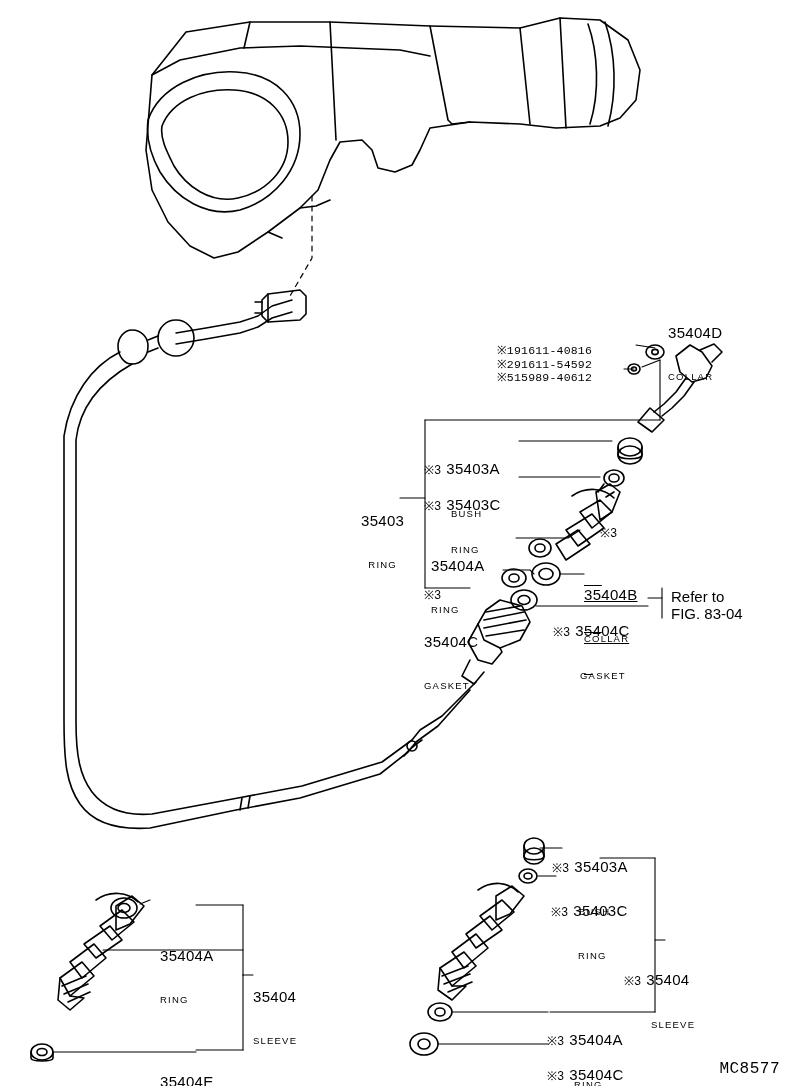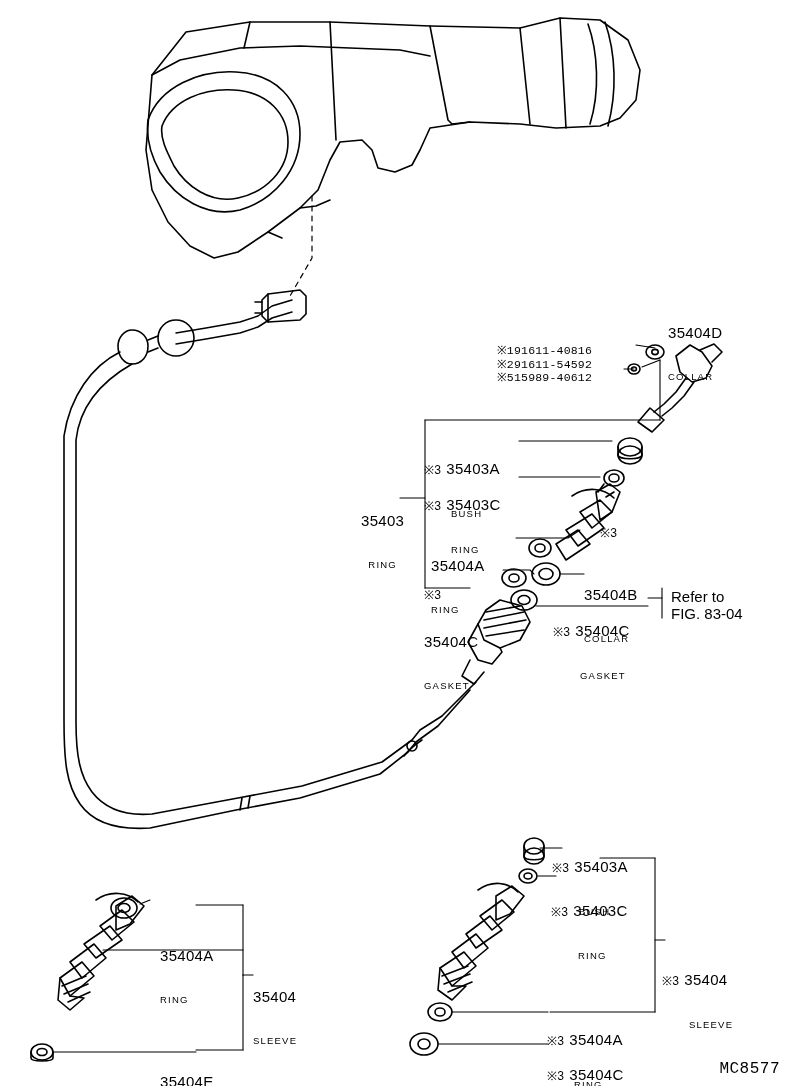--- a/index.html
+++ b/index.html
@@ -251,21 +251,21 @@
     <div class="sub">RING</div>
   </div>
   <div class="lbl mk mono" style="left:600px;top:528px;">※3</div>
 
   <div class="lbl" style="left:424px;top:558px;">
     <div class="mk mono">※3</div>
     <div class="code">35404C</div>
     <div class="sub">GASKET</div>
   </div>
 
-  <div class="lbl" style="left:584px;top:555px;">
+  <div class="lbl" style="left:584px;top:555px;text-decoration:underline;">
     <div class="code">35404B</div>
     <div class="sub">COLLAR</div>
   </div>
 
   <div class="lbl" style="left:553px;top:591px;">
     <div><span class="mk mono">※3</span><span class="code" style="margin-left:5px">35404C</span></div>
     <div class="sub" style="margin-left:27px">GASKET</div>
   </div>
 
   <div class="lbl" style="left:160px;top:916px;">
@@ -286,21 +286,21 @@
   <div class="lbl" style="left:552px;top:827px;">
     <div><span class="mk mono">※3</span><span class="code" style="margin-left:5px">35403A</span></div>
     <div class="sub" style="margin-left:27px">BUSH</div>
   </div>
 
   <div class="lbl" style="left:551px;top:871px;">
     <div><span class="mk mono">※3</span><span class="code" style="margin-left:5px">35403C</span></div>
     <div class="sub" style="margin-left:27px">RING</div>
   </div>
 
-  <div class="lbl" style="left:662px;top:940px;">
+  <div class="lbl" style="left:624px;top:940px;">
     <div><span class="mk mono">※3</span><span class="code" style="margin-left:5px">35404</span></div>
     <div class="sub" style="margin-left:27px">SLEEVE</div>
   </div>
 
   <div class="lbl" style="left:547px;top:1000px;">
     <div><span class="mk mono">※3</span><span class="code" style="margin-left:5px">35404A</span></div>
     <div class="sub" style="margin-left:27px">RING</div>
   </div>
 
   <div class="lbl" style="left:547px;top:1035px;">

